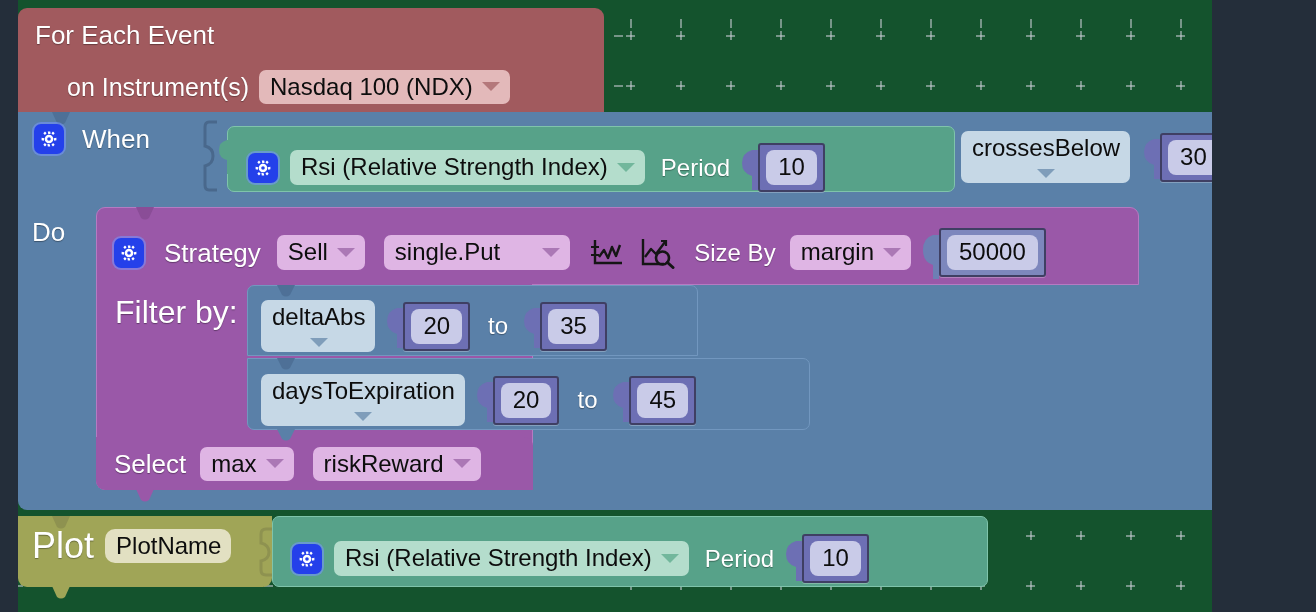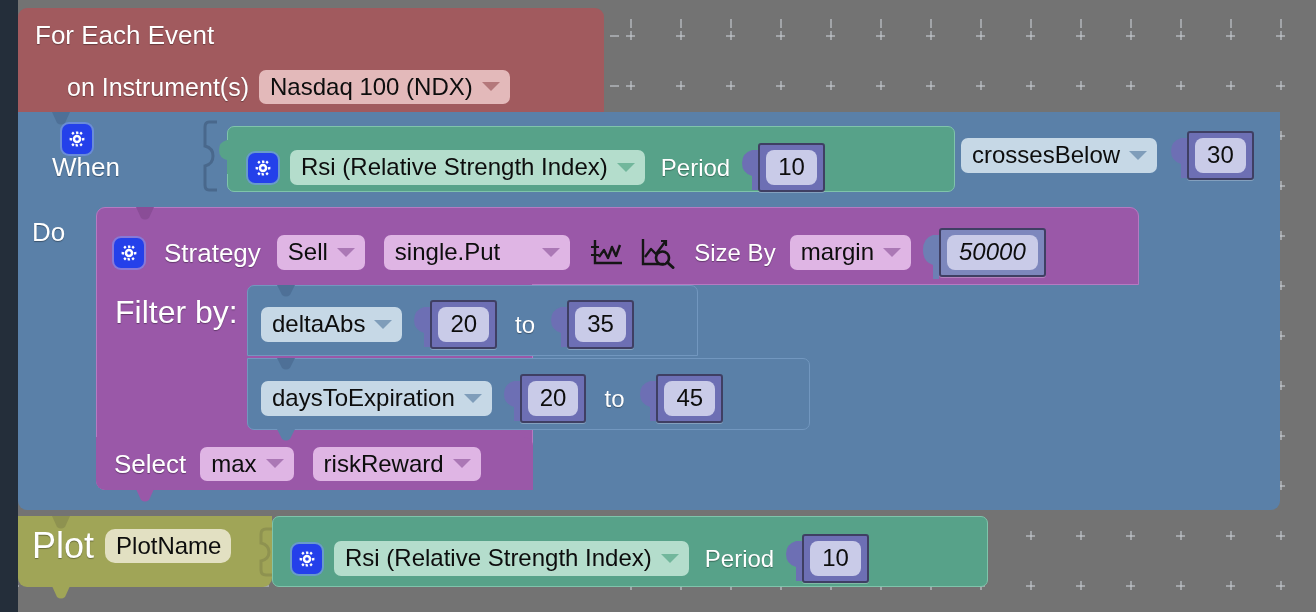--- a/index.html
+++ b/index.html
@@ -2,22 +2,22 @@
 <html><head>
 <meta charset="utf-8">
 <style>
   html,body{margin:0;padding:0;}
   body{
     width:1316px;height:612px;overflow:hidden;
     font-family:"Liberation Sans",sans-serif;
     background:#242e3a;
   }
   #workspace{
-    position:relative;width:1316px;height:612px;overflow:hidden;
-    background-color:#737373;
+    position:relative;width:1212px;height:612px;overflow:hidden;
+    background-color:#14532d;
     text-align:center;
   }
   
   #grid{
     position:absolute;inset:0;
     background-image:
       linear-gradient(to right, rgba(200,205,212,.55) 0 2px, transparent 2px),
       linear-gradient(to bottom, rgba(200,205,212,.55) 0 2px, transparent 2px);
     background-size:50px 50px, 50px 50px;
     background-position:630px 35px, 630px 35px;
@@ -58,21 +58,21 @@
     border-radius:7px;padding:4px 10px 5px 11px;
     color:#0d0d0d;font-size:24px;line-height:1.05;white-space:nowrap;
     box-sizing:border-box;
   }
   .dd .caret{
     width:0;height:0;border-left:9px solid transparent;border-right:9px solid transparent;
     border-top:9px solid rgba(0,0,0,.42);flex:none;
   }
   .dd-red   {background:#e3b9ba;}
   .dd-red   .caret{border-top-color:#b4787b;}
-  .dd-blue  {background:#c6d8e6;}
+  .dd-blue  {background:#c6d8e6;flex-direction:column;}
   .dd-blue  .caret{border-top-color:#7f9dba;}
   .dd-green {background:#b4ddcc;}
   .dd-green .caret{border-top-color:#72b79c;}
   .dd-purple{background:#dfb5e4;}
   .dd-purple .caret{border-top-color:#ab78b5;}
   .dd-olive {background:#e2e0c2;border-radius:10px;}
 
   
   .num-wrap{display:inline-flex;align-items:center;}
   .socket{width:16px;height:36px;flex:none;position:relative;}
@@ -120,21 +120,21 @@
   <svg class="notch" style="left:18px;top:112px;" width="120" height="14" viewBox="0 0 120 14">
     <path d="M0 0 H34 l5 11 q4 3 8 0 l5 -11 H120 V0 Z" fill="#a15a5e"></path>
   </svg>
 
   <div class="blk blk-blue" style="left:18px;top:112px;width:1262px;height:398px;border-radius:0 0 9px 9px;"></div>
 
   <svg class="notch" style="left:18px;top:112px;z-index:2;" width="120" height="16" viewBox="0 0 120 16">
     <path d="M34 0 l5 11 q4 3 8 0 l5 -11 Z" fill="#4e7097"></path>
   </svg>
 
-  <div class="row" style="position:absolute;left:34px;top:124px;z-index:3;flex-direction:column;">
+  <div class="row" style="position:absolute;left:34px;top:124px;z-index:3;">
     <span class="gear">
       <svg width="20" height="20" viewBox="0 0 20 20">
         <path fill="#ffffff" d="M10 5.7a4.3 4.3 0 100 8.6 4.3 4.3 0 000-8.6zm0 6.1a1.8 1.8 0 110-3.6 1.8 1.8 0 010 3.6z"></path>
         <path fill="#ffffff" d="M8.8 2.6h2.4l.45 2.2-2.4.5zM8.8 17.4h2.4l-.45-2.2-2.4-.5zM2.6 8.8v2.4l2.2.45.5-2.4zM17.4 8.8v2.4l-2.2.45-.5-2.4zM4.3 4.3l1.7-1.7 1.6 1.6-1.7 1.7zM15.7 15.7l-1.7 1.7-1.6-1.6 1.7-1.7zM4.3 15.7l1.7 1.7 1.6-1.6-1.7-1.7zM15.7 4.3l-1.7-1.7-1.6 1.6 1.7 1.7z"></path>
       </svg>
     </span>
     <span class="lbl" style="margin-left:18px;font-size:26px;">When</span>
   </div>
 
   <svg class="notch" style="left:203px;top:120px;z-index:3;" width="20" height="72" viewBox="0 0 20 72">
@@ -235,21 +235,21 @@
     <span class="dd dd-purple" style="margin-left:14px;">
       <span>margin</span>
       <span class="caret"></span>
     </span>
     <span class="num-wrap" style="margin-left:12px;">
       <span class="socket">
         <svg width="16" height="44" viewBox="0 0 16 44">
             <path d="M16 0 H10 q-10 3 -10 15 t10 15 v14 h6 Z" fill="#6d7fb4"></path>
           </svg>
       </span>
-      <span class="num-box" style="background:#7d87bd;font-style:italic;">
+      <span class="num-box" style="background:#7d87bd;">
         <span class="num-val">50000</span>
       </span>
     </span>
   </div>
 
   <div class="lbl" style="position:absolute;left:115px;top:296px;font-size:32px;z-index:8;">Filter by:</div>
 
   <div class="blk blk-blue" style="left:247px;top:285px;width:451px;height:71px;border-radius:7px 7px 0 0;border:1px solid #7297bf;"></div>
   <svg class="notch" style="left:247px;top:285px;z-index:9;" width="120" height="14" viewBox="0 0 120 14">
     <path d="M30 0 l5 10 q4 3 8 0 l5 -10 Z" fill="#4e7097"></path>

